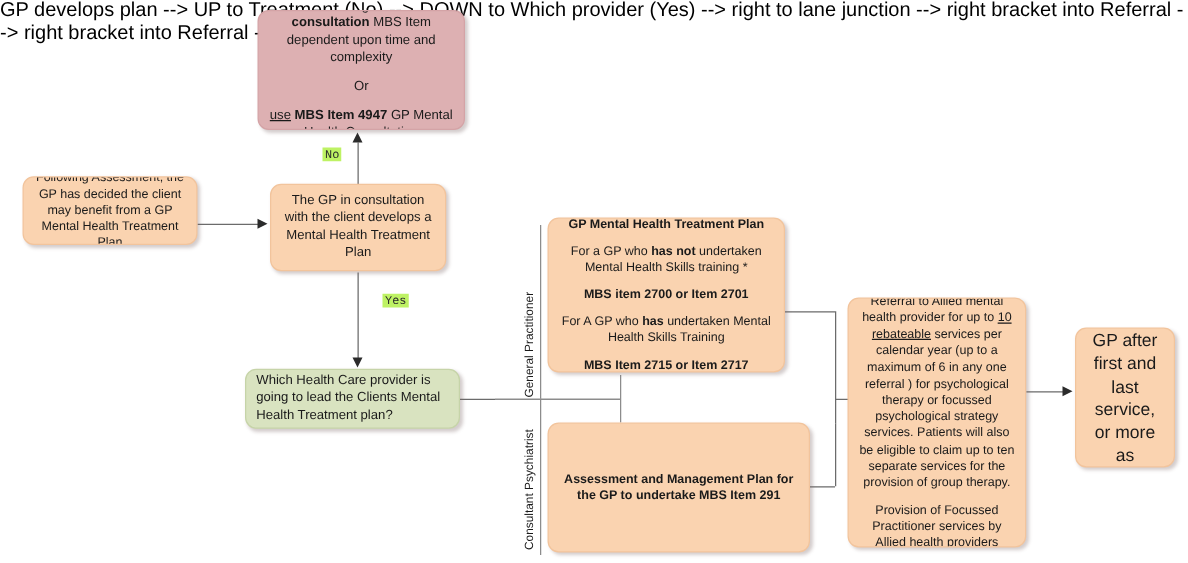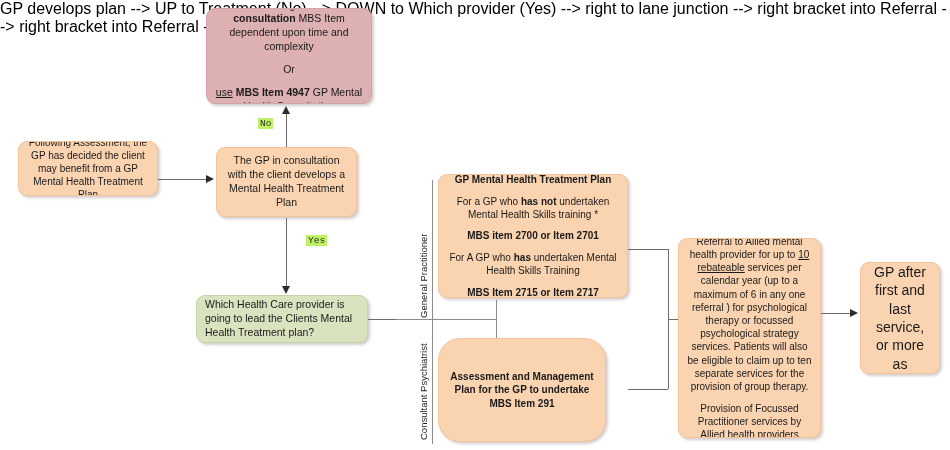--- a/index.html
+++ b/index.html
@@ -54,21 +54,21 @@
     text-align: left;
   }
   .green p { text-align: left; }
 
   
   #box-treatment-gp      { left: 206px; top: 8px;   width: 166px; height: 96px;  font-size: 10.5px; }
   #box-following-assess  { left: 18px;  top: 141px; width: 140px; height: 55px;  font-size: 10px; }
   #box-gp-develops       { left: 216px; top: 147px; width: 141px; height: 70px;  font-size: 10.5px; }
   #box-which-provider    { left: 196px; top: 295px; width: 172px; height: 48px;  font-size: 10.5px; }
   #box-gpmhtp            { left: 438px; top: 174px; width: 190px; height: 124px; font-size: 10px; }
-  #box-assess-manage     { left: 438px; top: 338px; width: 168px; height: 104px; font-size: 10px; border-radius: 22px; }
+  #box-assess-manage     { left: 438px; top: 338px; width: 210px; height: 104px; font-size: 10px; }
   #box-referral          { left: 678px; top: 238px; width: 143px; height: 200px; font-size: 10px; }
   #box-report-to-gp      { left: 860px; top: 262px; width: 80px;  height: 112px; font-size: 14px; }
 
   
   .hline, .vline {
     position: absolute;
     background: #6b6b6b;
   }
   .hline { height: 1px; }
   .vline { width: 1px; }

